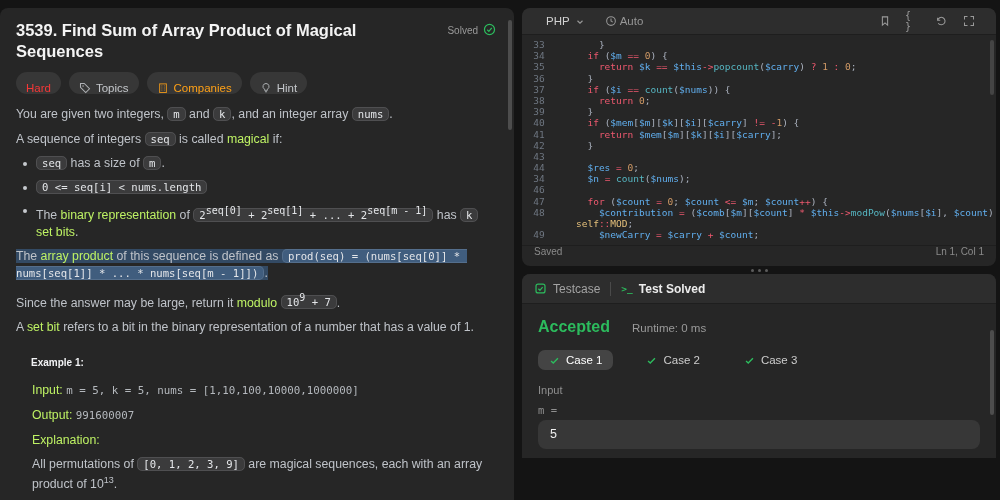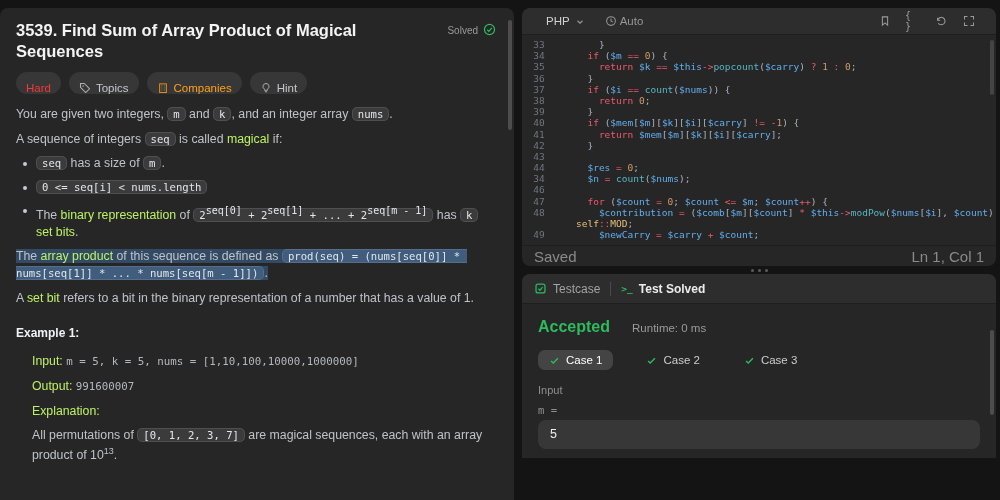--- a/index.html
+++ b/index.html
@@ -25,21 +25,21 @@
   .bullet{margin:0 0 6px;padding-left:20px;position:relative;}
   .bullet::before{content:"";position:absolute;left:7px;top:7px;width:4px;height:4px;border-radius:50%;background:#c6c9ce;}
   .seg-b{color:#bef264;font-weight:400;}
   .icode{font-family:"DejaVu Sans Mono", monospace;font-size:10.6px;background:rgba(247,250,255,0.1);
          border:1px solid rgba(247,250,255,0.11);border-radius:5px;padding:0 5px;color:#e4e6e9;white-space:pre-wrap;}
   .icode sup{font-size:10px;}
   .seg-m{font-family:"DejaVu Sans Mono", monospace;font-size:10.8px;color:#b4b8bd;white-space:pre-wrap;}
   .seg-sup sup{font-size:9px;}
   .selin{background:rgba(62,104,152,0.55);box-decoration-break:clone;}
   .selin .icode{background:rgba(90,130,175,0.35);}
-  .ex-head{font-weight:700;color:#f1f2f4;font-size:12px;margin:18px 0 10px;}
+  .ex-head{font-weight:700;color:#f1f2f4;font-size:10px;margin:18px 15px 10px;}
   .ex-line{margin:0 0 8px;padding-left:16px;line-height:16px;}
   .scroll-thumb{position:absolute;width:4px;background:#4d4d4d;border-radius:2px;}
   .left-thumb{right:2px;top:12px;height:110px;}
   
   .panel-editor{left:522px;top:8px;width:474px;height:258px;border-radius:8px;}
   .ed-head{height:27px;display:flex;align-items:center;padding:0 20px;background:#2d2d2d;border-bottom:1px solid #1e1e1e;border-radius:8px 8px 0 0;box-sizing:border-box;}
   .lang{display:flex;align-items:center;gap:5px;font-size:11.5px;color:#d2d2d2;cursor:pointer;padding:2px 4px;border-radius:4px;}
   .lang .ic{color:#9a9a9a;display:flex;margin-top:1px;}
   .auto{display:flex;align-items:center;gap:3px;margin-left:16px;font-size:11.5px;color:#969696;cursor:pointer;}
   .auto .ic{display:flex;}
@@ -50,22 +50,22 @@
   .code-row{display:flex;height:11.2px;line-height:11.2px;white-space:pre;overflow:hidden;}
   .ln{width:26px;min-width:26px;text-align:center;color:#6e7681;margin-right:24px;}
   .lc{white-space:pre;}
   .tk-kw{color:#ef596f;}
   .tk-var{color:#61afef;}
   .tk-fn{color:#56b6c2;}
   .tk-num{color:#d19a66;}
   .tk-op{color:#ef596f;}
   .tk-pun{color:#abb2bf;}
   .tk-cls{color:#e5c07b;}
-  .ed-foot{height:20px;display:flex;align-items:center;justify-content:space-between;padding:0 12px;
-           font-size:15px;color:#8a8a8a;border-top:1px solid #1e1e1e;}
+  .ed-foot{height:20px;display:flex;justify-content:space-between;padding:0 12px;
+           font-size:10px;color:#8a8a8a;border-top:1px solid #1e1e1e;}
   .ed-thumb{right:2px;top:32px;height:55px;background:#444;}
   
   .gutter-dots{position:absolute;left:745px;top:267px;width:28px;height:6px;display:flex;gap:4px;align-items:center;justify-content:center;cursor:row-resize;}
   .gutter-dots i{width:3px;height:3px;border-radius:50%;background:#5c5c5c;}
   
   .panel-console{left:522px;top:274px;width:474px;height:184px;border-radius:8px 8px 0 0;}
   .con-head{height:30px;display:flex;align-items:center;gap:10px;padding:0 12px;background:#2d2d2d;border-bottom:1px solid #1e1e1e;box-sizing:border-box;}
   .con-tab{display:flex;align-items:center;gap:6px;font-size:12px;color:#a3a3a3;cursor:pointer;}
   .con-tab.active{color:#ececec;font-weight:600;}
   .con-tab .ic{color:#2cbb5d;display:flex;font-family:"DejaVu Sans Mono", monospace;font-size:9.5px;font-weight:700;}
@@ -134,26 +134,27 @@
           <span>Hint</span>
         </div>
       </div>
     <div class="prob-body" id="prob-body">
         <div class="para"><span class="seg-t">You are given two integers, </span><code class="icode"><span>m</span></code><span class="seg-t"> and </span><code class="icode"><span>k</span></code><span class="seg-t">, and an integer array </span><code class="icode"><span>nums</span></code><span class="seg-t">.</span></div>
         <div class="para"><span class="seg-t">A sequence of integers </span><code class="icode"><span>seq</span></code><span class="seg-t"> is called </span><span class="seg-b">magical</span><span class="seg-t"> if:</span></div>
         <div class="bullet"><code class="icode"><span>seq</span></code><span class="seg-t"> has a size of </span><code class="icode"><span>m</span></code><span class="seg-t">.</span></div>
         <div class="bullet"><code class="icode"><span>0 &lt;= seq[i] &lt; nums.length</span></code></div>
         <div class="bullet"><span class="seg-t">The </span><span class="seg-b">binary representation</span><span class="seg-t"> of </span><code class="icode"><span>2</span><sup>seq[0]</sup><span> + 2</span><sup>seq[1]</sup><span> + ... + 2</span><sup>seq[m - 1]</sup></code><span class="seg-t"> has </span><code class="icode"><span>k</span></code><span class="seg-t"> </span><span class="seg-b">set bits</span><span class="seg-t">.</span></div>
         <div class="para"><span class="selin"><span class="seg-t">The </span><span class="seg-b">array product</span><span class="seg-t"> of this sequence is defined as </span><code class="icode"><span>prod(seq) = (nums[seq[0]] * nums[seq[1]] * ... * nums[seq[m - 1]])</span></code><span class="seg-t">.</span></span></div>
+        <div class="para"><span class="seg-t">Since the answer may be large, return it </span><span class="seg-b">modulo</span><span class="seg-t"> </span><code class="icode"><span>10</span><sup>9</sup><span> + 7</span></code><span class="seg-t">.</span></div>
         <div class="para"><span class="seg-t">A </span><span class="seg-b">set bit</span><span class="seg-t"> refers to a bit in the binary representation of a number that has a value of 1.</span></div>
         <div class="ex-head">Example 1:</div>
         <div class="ex-line"><span class="seg-b">Input: </span><span class="seg-m">m = 5, k = 5, nums = [1,10,100,10000,1000000]</span></div>
         <div class="ex-line"><span class="seg-b">Output: </span><span class="seg-m">991600007</span></div>
         <div class="ex-line"><span class="seg-b">Explanation:</span></div>
-        <div class="ex-line"><span class="seg-t">All permutations of </span><code class="icode"><span>[0, 1, 2, 3, 7]</span></code><span class="seg-t"> are magical sequences, each with an array product of 10</span><span class="seg-sup"><sup>13</sup></span><span class="seg-t">.</span></div>
+        <div class="ex-line"><span class="seg-t">All permutations of </span><code class="icode"><span>[0, 1, 2, 3, 9]</span></code><span class="seg-t"> are magical sequences, each with an array product of 10</span><span class="seg-sup"><sup>13</sup></span><span class="seg-t">.</span></div>
       </div>
     <div class="scroll-thumb left-thumb"></div>
   </section>
 
   <section class="panel panel-editor">
     <div class="ed-head">
       <div class="lang">
         <span>PHP</span>
         <span class="ic" id="lang-chevron">
             <svg viewBox="0 0 16 16" width="10" height="10" fill="none" stroke="currentColor" stroke-width="1.8">

